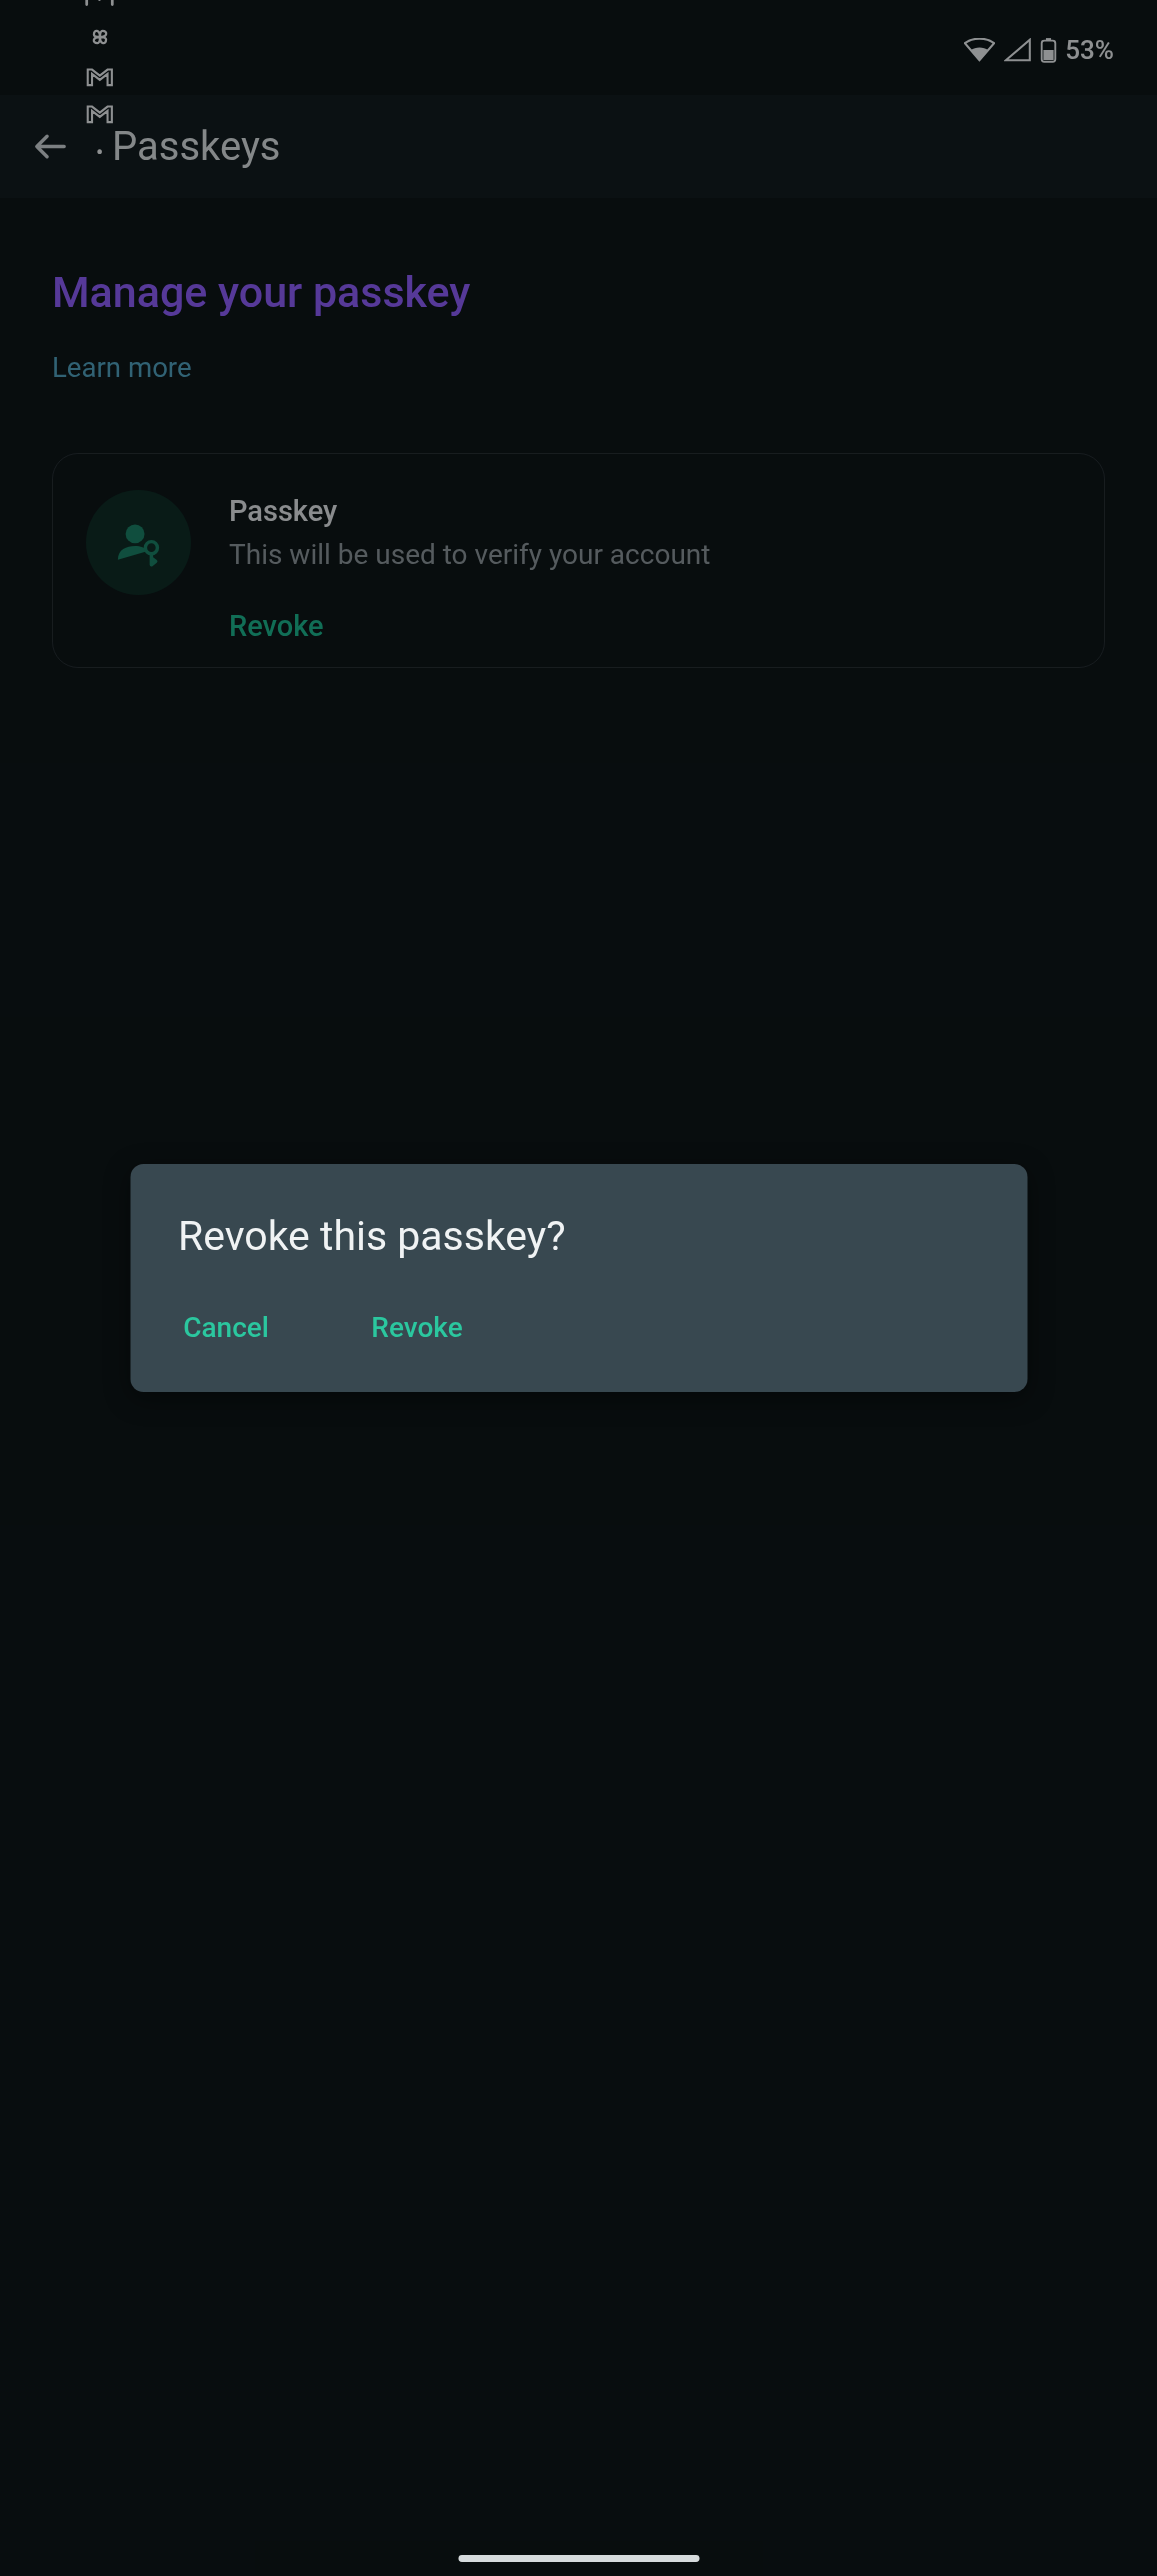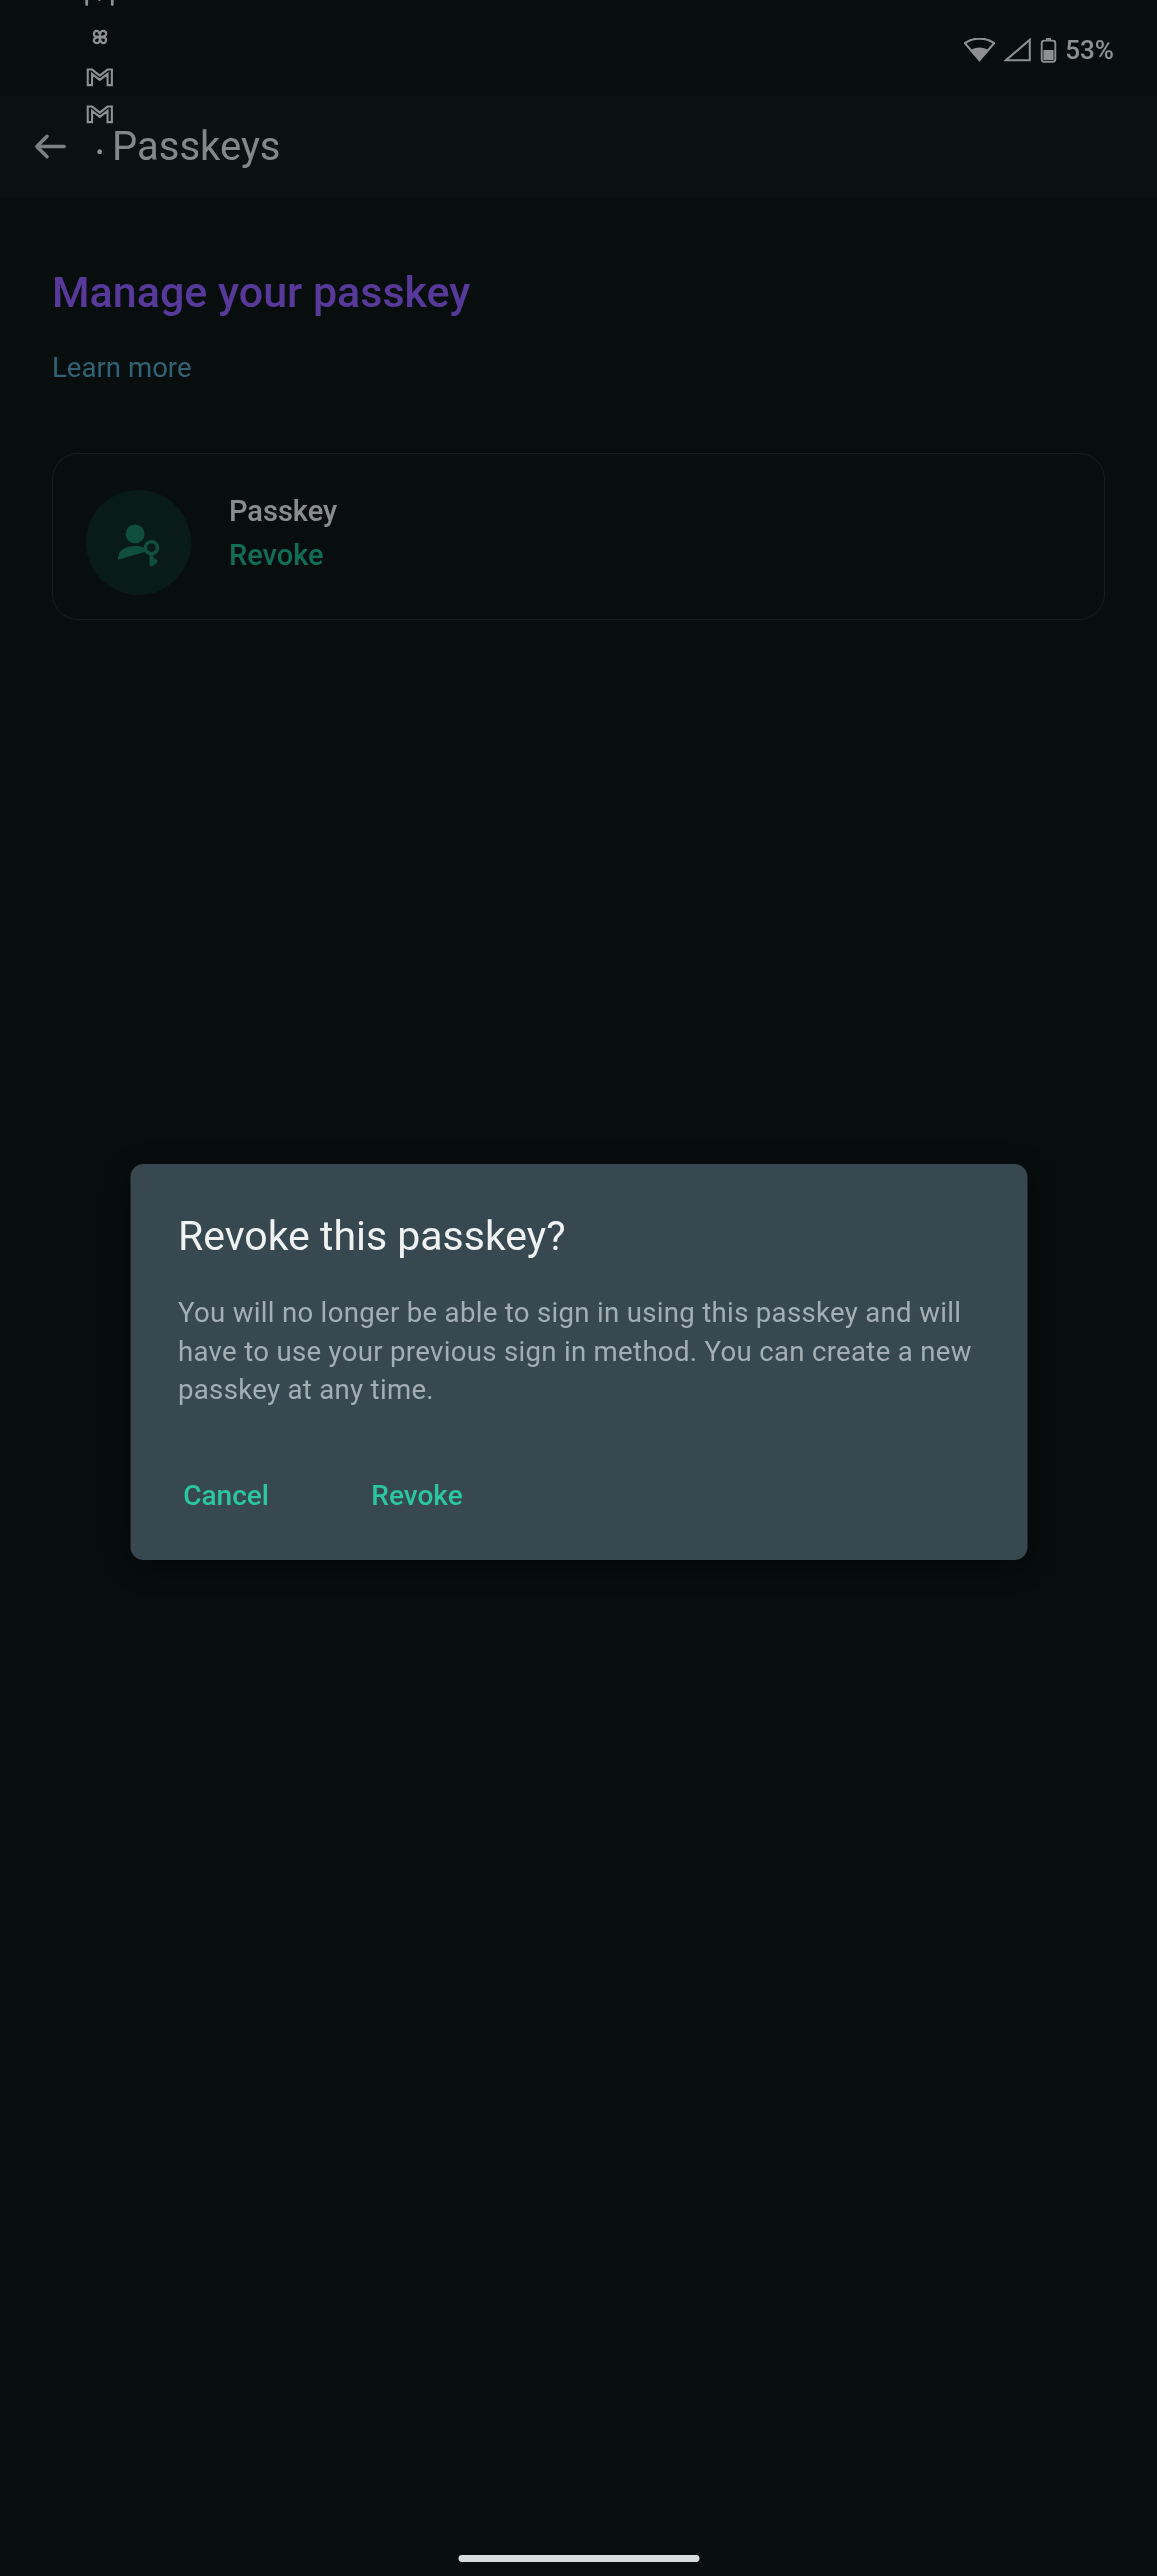--- a/index.html
+++ b/index.html
@@ -231,30 +231,30 @@
     <div class="card-icon">
       <svg width="55" height="55" viewBox="0 0 64 64">
         <circle cx="28" cy="22" r="11" fill="#1a7f64"></circle>
         <path d="M8 52 C8 40 18 36 28 36 C34 36 40 38 43 42" fill="#1a7f64"></path>
         <circle cx="47" cy="38" r="7" fill="none" stroke="#1a7f64" stroke-width="4"></circle>
         <path d="M47 44 L47 58 L52 54 L47 50" fill="none" stroke="#1a7f64" stroke-width="4" stroke-linejoin="round"></path>
       </svg>
     </div>
     <div class="card-body">
       <div class="card-title">Passkey</div>
+      <div class="card-desc">This will be used to verify your account</div>
       <div class="card-action">Revoke</div>
     </div>
   </div>
 </div>
 
 <div class="scrim"></div>
 
 <div class="dialog">
   <div class="dialog-title">Revoke this passkey?</div>
-  <div class="dialog-body">You will no longer be able to sign in using this passkey and will have to use your previous sign in method. You can create a new passkey at any time.</div>
   <div class="dialog-actions">
     <div class="dialog-btn">Cancel</div>
     <div class="dialog-btn">Revoke</div>
   </div>
 </div>
 
 <div class="nav-bar"></div>
 
 
 </body></html>

